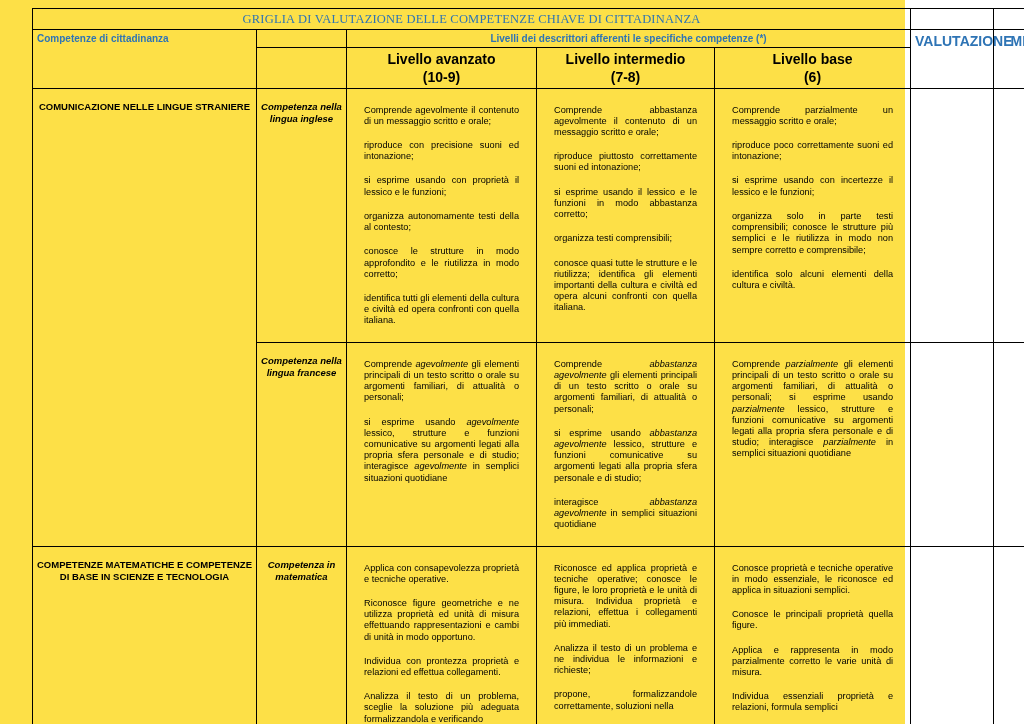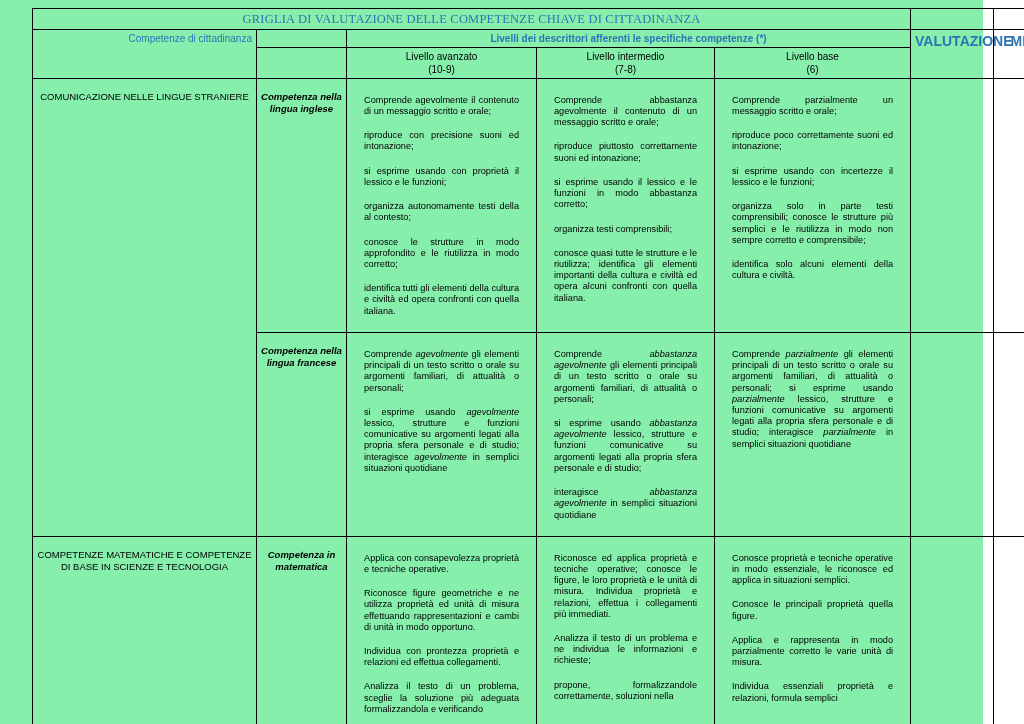--- a/index.html
+++ b/index.html
@@ -9,23 +9,23 @@
   }
   body {
     width: 1024px;
     height: 724px;
     font-family: "Liberation Sans", sans-serif;
     color: #000000;
     overflow: hidden;
   }
   .page {
     position: relative;
-    width: 983px;
+    width: 905px;
     height: 724px;
-    background: #86efac;
+    background: #fde047;
     box-sizing: border-box;
     padding: 8px 28px 0 32px;
   }
   table.grid {
     border-collapse: collapse;
     table-layout: fixed;
     width: 964px;
     font-size: 9.5px;
   }
   table.grid td {
@@ -41,51 +41,51 @@
     font-family: "Liberation Serif", serif;
     font-variant: small-caps;
     font-size: 12.5px;
     letter-spacing: .2px;
     padding: 5px 4px 6px 4px;
     font-weight: normal;
   }
   .blankcell { border: 1px solid #000000; }
 
   .hdr-blue {
-    text-align: right;
-    color: #2e74b5;
-    font-weight: normal;
+    text-align: left;
+    color: #2e74b5;
+    font-weight: bold;
     font-size: 10px;
     padding-top: 5px;
   }
   .hdr-desc {
     text-align: center;
     color: #2e74b5;
     font-weight: bold;
     font-size: 10px;
     padding: 4px 4px 3px 4px;
     margin-left: 18px;
   }
   .hdr-level {
     text-align: center;
-    font-weight: normal;
-    font-size: 10px;
+    font-weight: bold;
+    font-size: 14px;
     padding: 3px 4px 4px 4px;
     line-height: 1.3;
   }
   .hdr-valut {
     text-align: center;
     color: #2e74b5;
     font-weight: bold;
     font-size: 14px;
     vertical-align: middle;
   }
   .comp-area {
     text-align: center;
-    font-weight: normal;
+    font-weight: bold;
     font-size: 9.5px;
     vertical-align: middle;
     line-height: 1.45;
     margin-top: 8px;
   }
   .comp-sub {
     text-align: center;
     font-weight: bold;
     font-size: 9.5px;
     vertical-align: middle;

